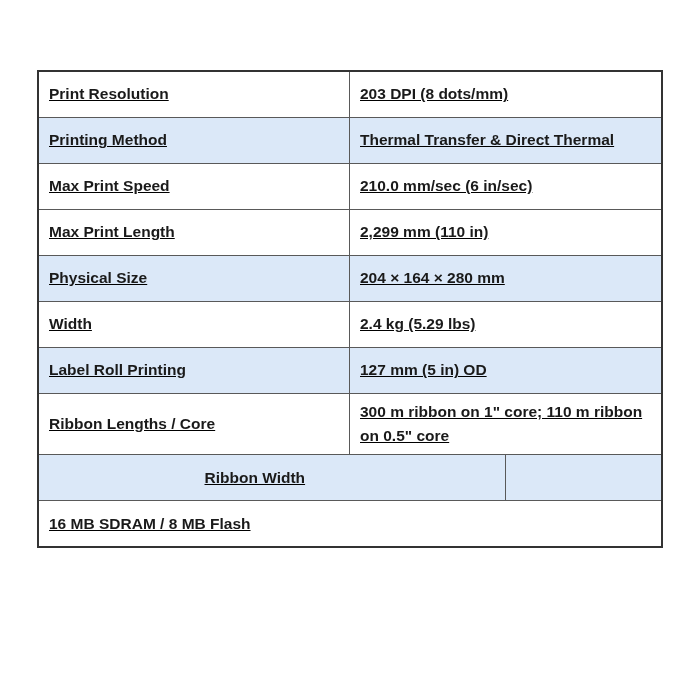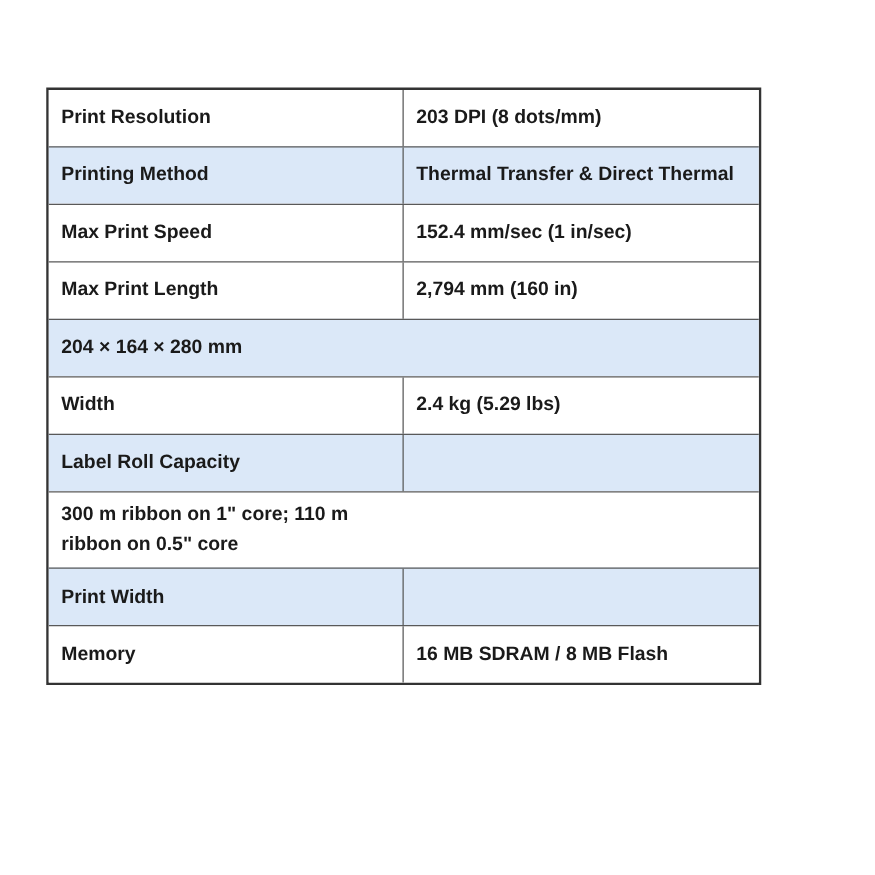--- a/index.html
+++ b/index.html
@@ -14,36 +14,38 @@
     position: relative;
     width: 700px;
     height: 700px;
     background: #ffffff;
     overflow: hidden;
   }
   .spec-table {
     position: absolute;
     left: 37px;
     top: 70px;
-    width: 572px;
+    width: 626px;
     border: 2px solid #333333;
     box-sizing: border-box;
     background: #ffffff;
+    text-decoration: underline;
   }
   .spec-row {
     display: flex;
     align-items: stretch;
     border-top: 1.5px solid #595959;
     background: #ffffff;
   }
   .spec-row:first-child {
     border-top: none;
   }
   .spec-row.alt {
     background: #dbe8f8;
+    justify-content: center;
   }
   .cell {
     display: flex;
     align-items: center;
     min-height: 45px;
     box-sizing: border-box;
     font-size: 15.5px;
     font-weight: 700;
     color: #1a1a1a;
     line-height: 1.55;
@@ -71,50 +73,52 @@
       <div class="cell value">203 DPI (8 dots/mm)</div>
     </div>
 
     <div class="spec-row alt">
       <div class="cell label">Printing Method</div>
       <div class="cell value">Thermal Transfer &amp; Direct Thermal</div>
     </div>
 
     <div class="spec-row">
       <div class="cell label">Max Print Speed</div>
-      <div class="cell value">152.4 mm/sec (1 in/sec)</div>
+      <div class="cell value">210.0 mm/sec (6 in/sec)</div>
     </div>
 
 
     <div class="spec-row">
       <div class="cell label">Max Print Length</div>
-      <div class="cell value">2,794 mm (160 in)</div>
+      <div class="cell value">2,299 mm (110 in)</div>
     </div>
 
     <div class="spec-row alt">
+      <div class="cell label">Physical Size</div>
       <div class="cell value">204 × 164 × 280 mm</div>
     </div>
 
     <div class="spec-row">
       <div class="cell label">Width</div>
       <div class="cell value">2.4 kg (5.29 lbs)</div>
     </div>
 
     <div class="spec-row alt">
-      <div class="cell label">Label Roll Capacity</div>
+      <div class="cell label">Label Roll Printing</div>
+      <div class="cell value">127 mm (5 in) OD</div>
     </div>
 
     <div class="spec-row tall">
+      <div class="cell label">Ribbon Lengths / Core</div>
       <div class="cell value">300 m ribbon on 1" core; 110 m ribbon on 0.5" core</div>
     </div>
 
     <div class="spec-row alt">
-      <div class="cell label">Print Width</div>
+      <div class="cell label">Ribbon Width</div>
     </div>
 
     <div class="spec-row">
-      <div class="cell label">Memory</div>
       <div class="cell value">16 MB SDRAM / 8 MB Flash</div>
     </div>
 
 
   </div>
 </div>
 
 </body></html>

